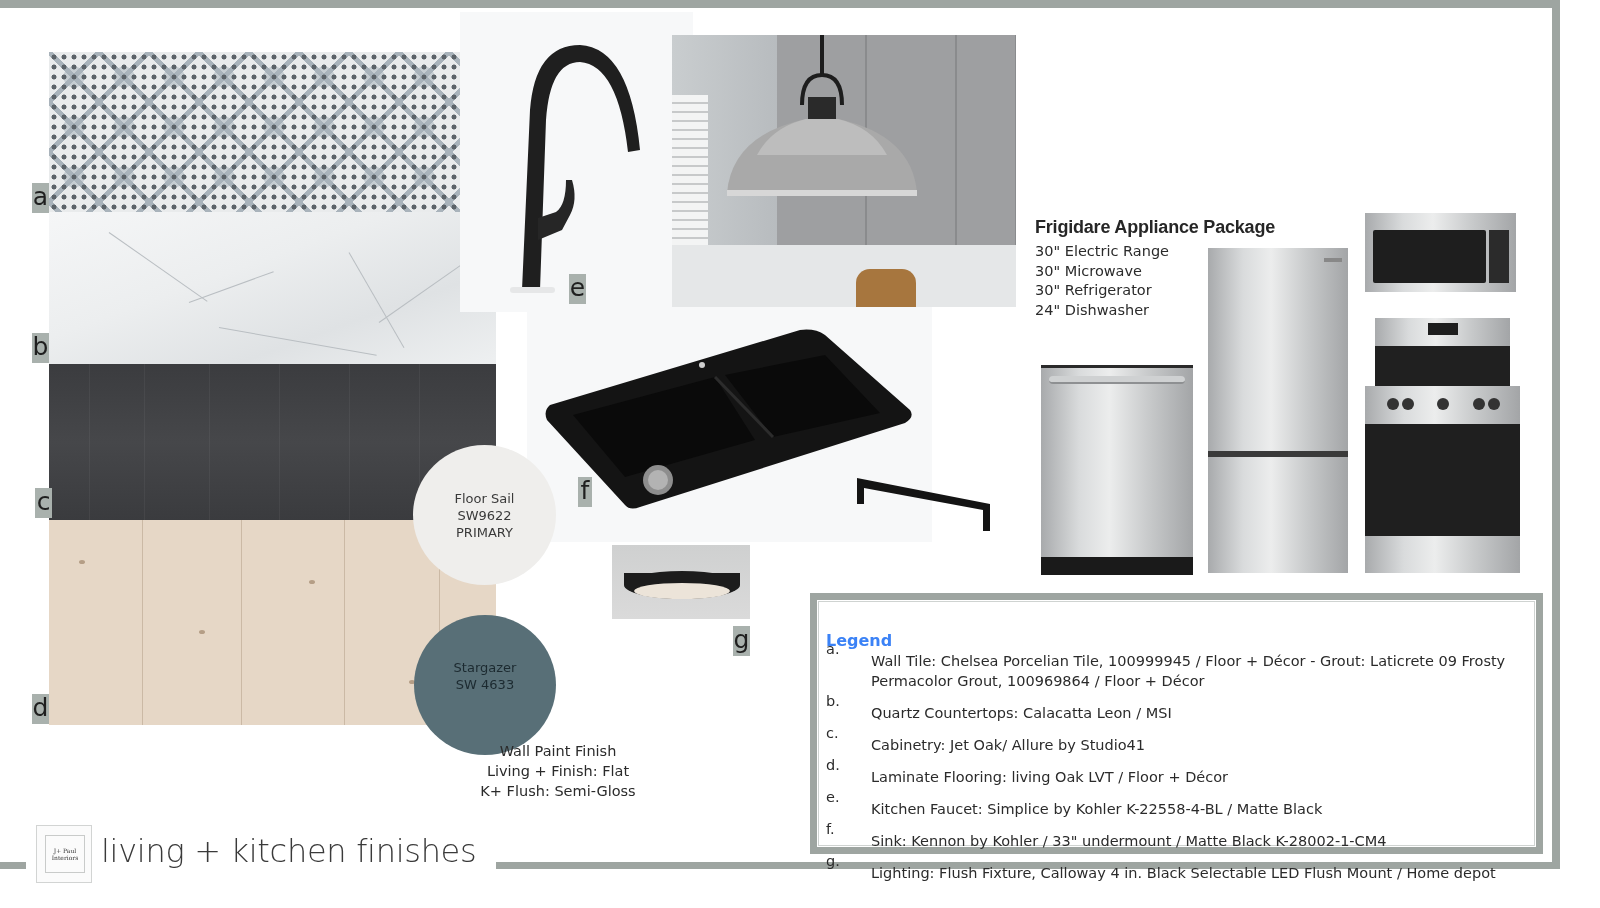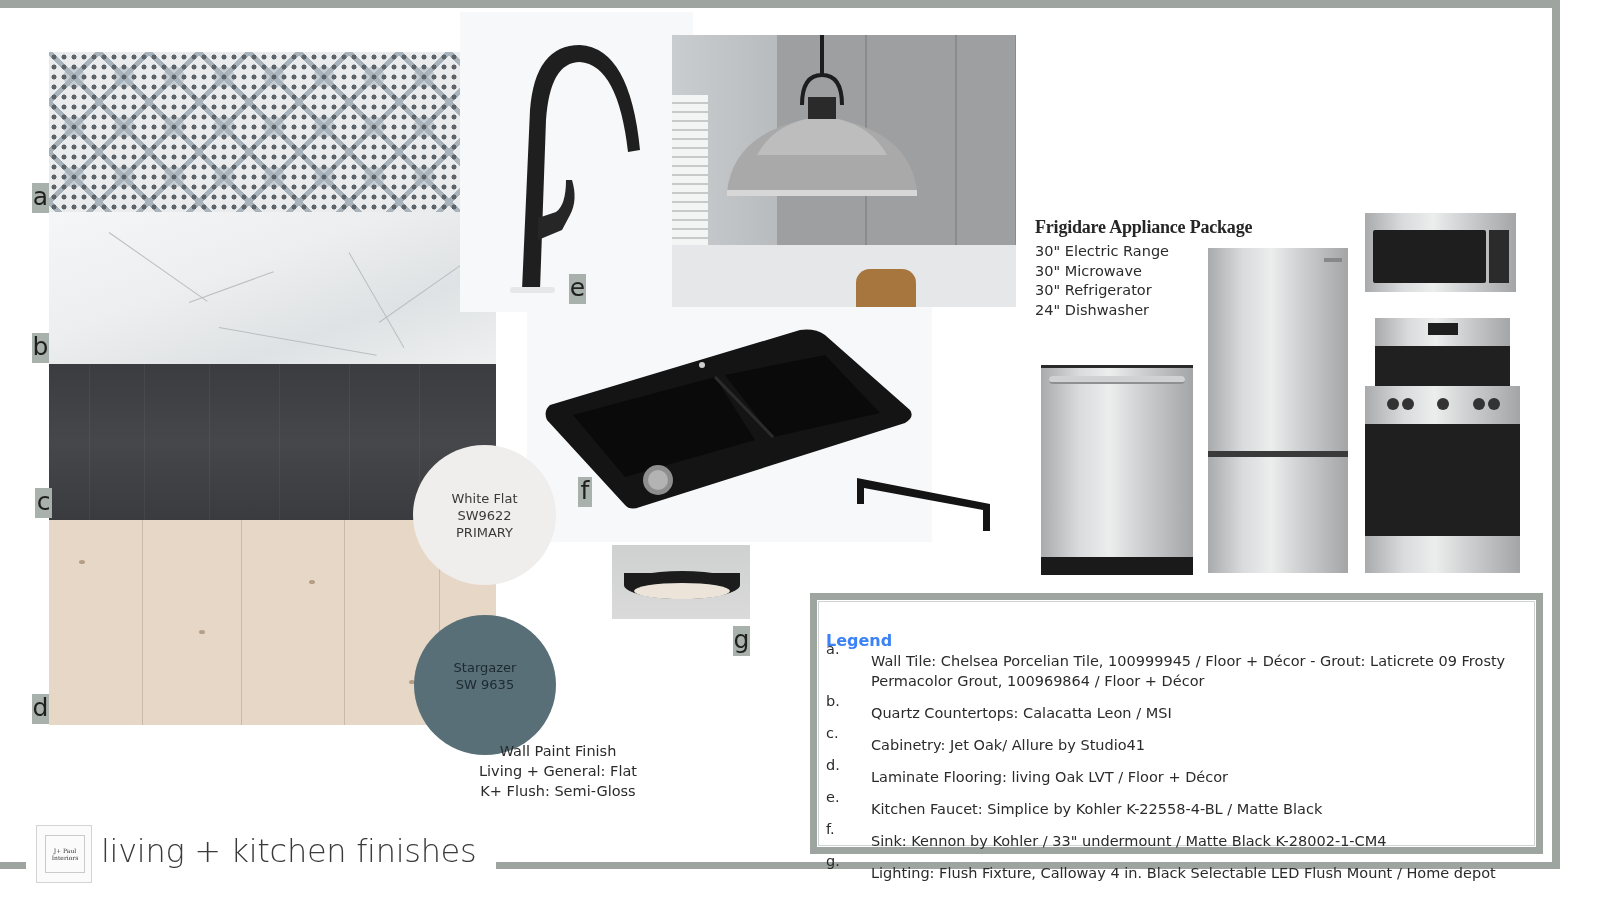--- a/index.html
+++ b/index.html
@@ -45,21 +45,21 @@
   .pull { position: absolute; left: 855px; top: 476px; }
 
   .light-bg { position: absolute; left: 612px; top: 545px; width: 138px; height: 74px; background: linear-gradient(180deg, #cfd0d0, #dadada); }
 
   .paint { position: absolute; border-radius: 50%; text-align: center; font-family: "DejaVu Sans", sans-serif; font-size: 13px; line-height: 17px; color: #3a3a3a; display: flex; flex-direction: column; justify-content: center; align-items: center; }
   .paint-white { left: 413px; top: 445px; width: 143px; height: 140px; background: #efeeec; }
   .paint-blue { left: 414px; top: 615px; width: 142px; height: 140px; background: #586f77; color: #1c2a30; }
 
   .paint-finish { position: absolute; left: 458px; top: 741px; width: 200px; text-align: center; font-size: 14.5px; line-height: 20px; color: #2b2b2b; }
 
-  .appl-title { position: absolute; left: 1035px; top: 217px; font-family: Liberation Serif, serif; font-weight: bold; font-size: 18px; color: #262626; letter-spacing: -0.2px; }
+  .appl-title { position: absolute; left: 1035px; top: 217px; font-family: Liberation Sans, sans-serif; font-weight: bold; font-size: 18px; color: #262626; letter-spacing: -0.2px; }
   .appl-list { position: absolute; left: 1035px; top: 242px; font-size: 14.5px; line-height: 19.6px; color: #2b2b2b; }
 
   .appliance { position: absolute; }
   .steel { background: linear-gradient(90deg, #a8aaac 0%, #d9dbdc 25%, #eceded 45%, #c9cbcc 70%, #a3a5a7 100%); }
 
   .legend-outer { position: absolute; left: 810px; top: 593px; width: 733px; height: 261px; border: 7px solid #9ea5a1; background: #ffffff; }
   .legend-inner { position: absolute; left: 818px; top: 601px; width: 717px; height: 245px; border: 1px solid #cfd3d1; }
   .legend-title { position: absolute; left: 826px; top: 631px; font-weight: bold; font-size: 16px; color: #3b82f6; }
   .legend-list { position: absolute; left: 826px; top: 639px; width: 690px; font-size: 14.5px; line-height: 20px; color: #2b2b2b; }
   .legend-row { display: flex; }
@@ -156,33 +156,33 @@
 <div class="light-bg">
   <svg width="138" height="74" viewBox="0 0 138 74">
     <ellipse cx="70" cy="40" rx="58" ry="14" fill="#1c1c1c"></ellipse>
     <rect x="12" y="28" width="116" height="12" fill="#1c1c1c"></rect>
     <ellipse cx="70" cy="46" rx="48" ry="8" fill="#ece4d9"></ellipse>
   </svg>
 </div>
 <div class="letter-box" style="left:733px;top:626px;">g</div>
 
 <div class="paint paint-white">
-  <span>White Flat</span>
+  <span>Floor Sail</span>
   <span>SW9622</span>
   <span>PRIMARY</span>
 </div>
 <div class="paint paint-blue">
   <span>Stargazer</span>
-  <span>SW 9635</span>
+  <span>SW 4633</span>
   <span style="height:18px"></span>
 </div>
 
 <div class="paint-finish">
   <div>Wall Paint Finish</div>
-  <div>Living + General: Flat</div>
+  <div>Living + Finish: Flat</div>
   <div>K+ Flush: Semi-Gloss</div>
 </div>
 
 <div class="appl-title">Frigidare Appliance Package</div>
 <div class="appl-list">
   <div>30" Electric Range</div>
   <div>30" Microwave</div>
   <div>30" Refrigerator</div>
   <div>24" Dishwasher</div>
 </div>

